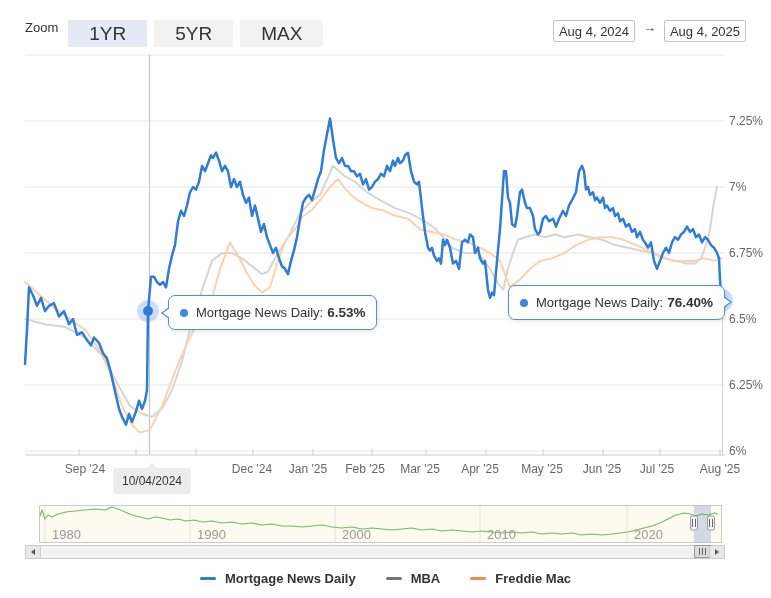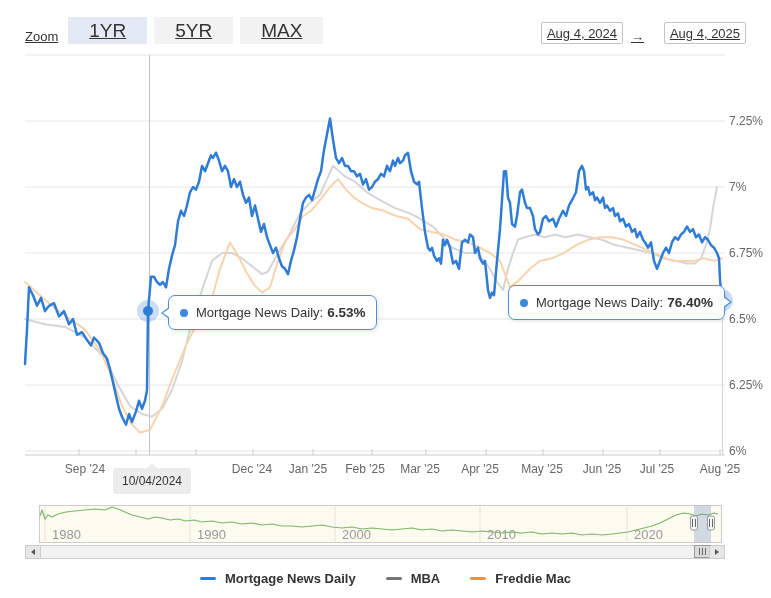--- a/index.html
+++ b/index.html
@@ -1,28 +1,28 @@
 <!DOCTYPE html>
 <html><head>
 <meta charset="utf-8">
 <style>
   html,body{margin:0;padding:0;background:#fff;}
   .stage{position:relative;width:771px;height:598px;background:#fff;overflow:hidden;
          font-family:"Liberation Sans",sans-serif;color:#333;}
   #chart-svg{position:absolute;left:0;top:0;}
   
-  #toolbar{position:absolute;left:25px;top:20px;right:25px;height:24px;display:flex;align-items:flex-end;font-size:13px;text-decoration:underline;}
+  #toolbar{position:absolute;left:25px;top:20px;right:25px;height:24px;display:flex;align-items:flex-start;font-size:13px;}
   #zoom-label{margin-right:10px;}
   #zoom-buttons{display:flex;gap:7px;}
   .zoom-btn{border:none;border-radius:1px;background:#f2f2f2;color:#333;font-family:inherit;
             font-size:19px;padding:4px 21px;line-height:1;cursor:pointer;}
   .zoom-btn.active{background:#e3eaf6;}
   .spacer{flex:1;}
   .date-input{width:80px;height:20px;border:1px solid #c2c2c2;border-radius:2px;text-align:center;
-              font-family:inherit;font-size:13px;color:#333;background:#fff;padding:0;margin-left:12px;}
+              font-family:inherit;font-size:13px;color:#333;background:#fff;padding:0;}
   .date-sep{margin:0 8px;color:#333;}
   
   .hc-tooltip{position:absolute;display:flex;align-items:center;height:35px;box-sizing:border-box;
               background:rgba(255,255,255,.97);border:1px solid #4b90d8;border-radius:7px;
               padding:0 11px;font-size:13px;color:#333;box-shadow:1px 1px 4px rgba(0,0,0,.12);white-space:nowrap;}
   .tt-dot{width:8px;height:8px;border-radius:50%;background:#3d87dd;margin-right:8px;flex:0 0 auto;}
   .tt-value{margin-left:4px;font-size:13.5px;}
   .arrow-left::before{content:"";position:absolute;left:-8px;top:11px;width:0;height:0;
       border-top:6px solid transparent;border-bottom:6px solid transparent;border-right:8px solid #4b90d8;}
   .arrow-left::after{content:"";position:absolute;left:-6px;top:12px;width:0;height:0;

